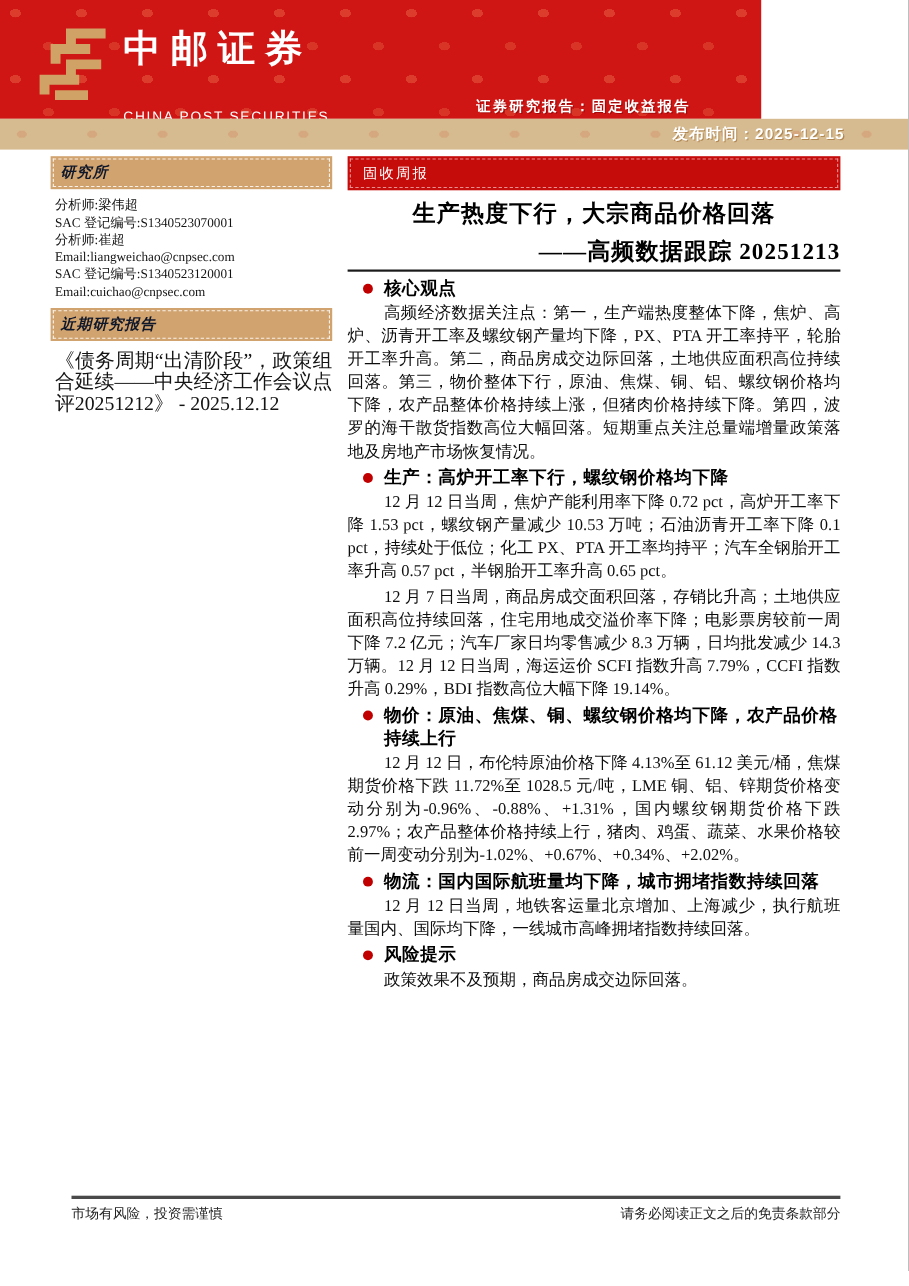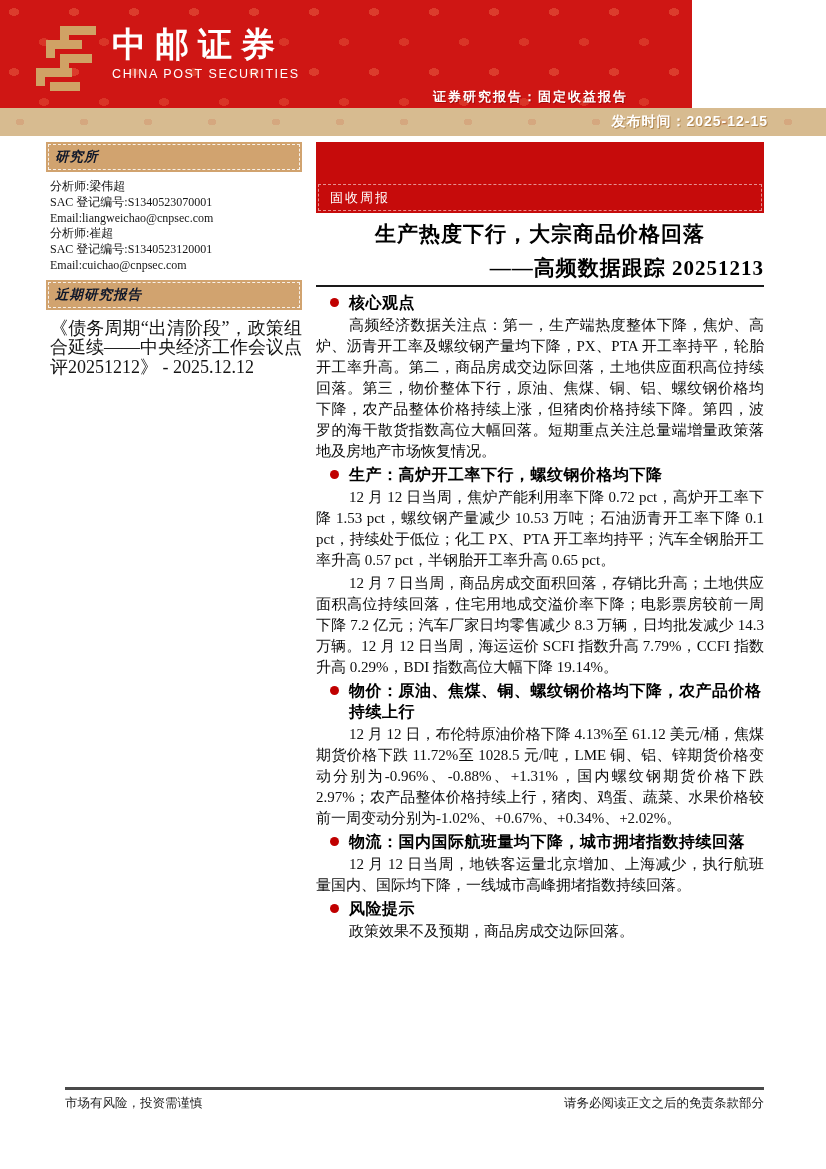--- a/index.html
+++ b/index.html
@@ -20,21 +20,21 @@
   .hdr-tan{
     position:absolute;left:0;top:108px;width:826px;height:28px;
     background-color:#d7bb90;
     background-image:radial-gradient(ellipse 8px 6px at 20px 14px, rgba(205,80,50,.18) 55%, transparent 56%);
     background-size:64px 28px;
   }
   .logo{position:absolute;left:30px;top:22px;display:flex;align-items:flex-start;}
   .logo-mark{width:74px;height:74px;}
   .logo-text{margin-left:8px;color:#fff;}
   .brand-cn{font-size:34px;font-weight:bold;letter-spacing:9px;line-height:44px;white-space:nowrap;}
-  .brand-en{font-size:12.5px;letter-spacing:1.6px;line-height:16px;white-space:nowrap;}
+  .brand-en{font-size:12.5px;letter-spacing:1.6px;line-height:16px;white-space:nowrap;margin-top:32px;}
   .hdr-report-type{
     position:absolute;right:64px;top:88px;color:#fff;font-weight:bold;
     font-size:13px;letter-spacing:2px;text-shadow:1px 1px 0 rgba(120,0,0,.5);white-space:nowrap;
   }
   .hdr-publish{
     position:absolute;right:58px;top:113px;color:#fff;font-weight:bold;
     font-size:14px;letter-spacing:1px;text-shadow:1px 1px 0 rgba(150,100,40,.6);white-space:nowrap;
   }
   
   .sidebar{position:absolute;left:46px;top:142px;width:256px;}
@@ -52,21 +52,21 @@
   .recent-head{margin-top:6px;}
   .recent-item{
     margin:9px 0 0 4px;font-family:"Liberation Serif",serif;
     font-size:18px;line-height:19.5px;color:#141414;text-align:justify;
   }
   
   .main{position:absolute;left:316px;top:142px;width:448px;}
   .cat-bar{background:#c60b0b;padding:2px;}
   .cat-bar-inner{
     border:1px dashed rgba(255,255,255,.55);
-    color:#fff;font-size:13px;line-height:25px;padding-left:11px;letter-spacing:2px;margin-top:40px;
+    color:#fff;font-size:13px;line-height:25px;padding-left:11px;letter-spacing:2px;
   }
   .title{
     margin-top:8px;font-family:"Liberation Serif",serif;font-weight:bold;
     font-size:21px;line-height:26px;letter-spacing:1px;color:#000;
   }
   .title-l1{text-align:center;}
   .title-l2{text-align:right;}
   .title-rule{margin-top:4px;border-top:2.5px solid #1a1a1a;}
   .sections{margin-top:5px;}
   .section{margin-bottom:2px;}
@@ -116,22 +116,22 @@
   <div class="hdr-tan"></div>
   <div class="hdr-publish">发布时间：2025-12-15</div>
 
   <div class="sidebar">
     <div class="side-head">
       <div class="side-head-inner">研究所</div>
     </div>
     <div class="analyst-block">
       <div>分析师:梁伟超</div>
       <div>SAC 登记编号:S1340523070001</div>
+      <div>分析师:崔超</div>
       <div>Email:liangweichao@cnpsec.com</div>
-      <div>分析师:崔超</div>
       <div>SAC 登记编号:S1340523120001</div>
       <div>Email:cuichao@cnpsec.com</div>
     </div>
     <div class="side-head recent-head">
       <div class="side-head-inner">近期研究报告</div>
     </div>
     <div class="recent-item">《债务周期“出清阶段”，政策组合延续——中央经济工作会议点评20251212》 - 2025.12.12</div>
   </div>
 
   <div class="main">

